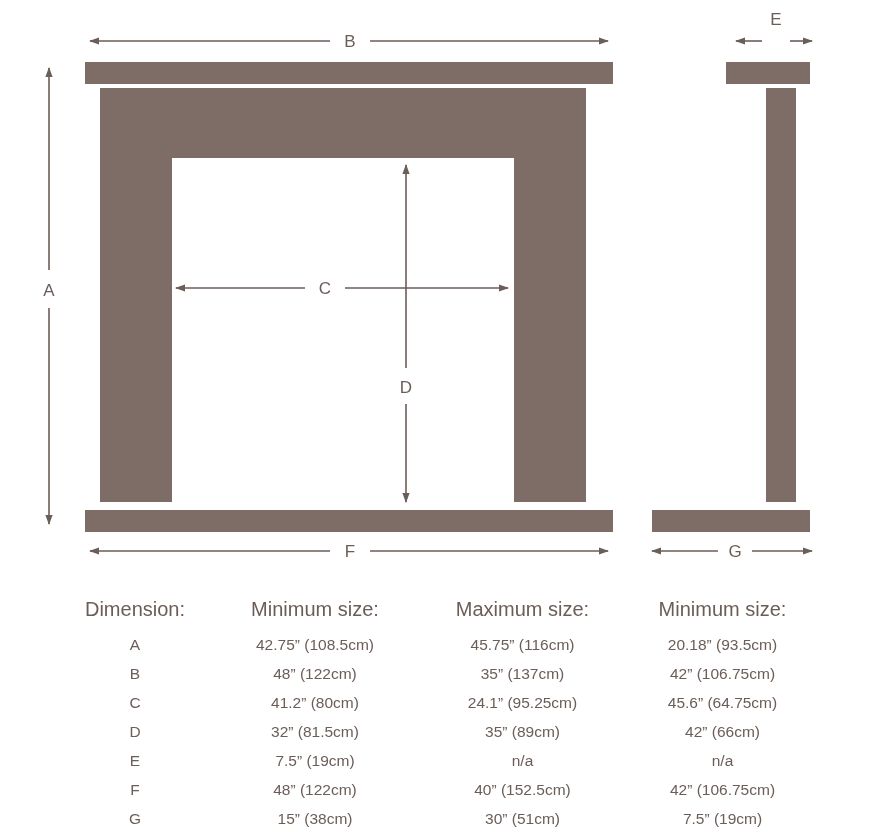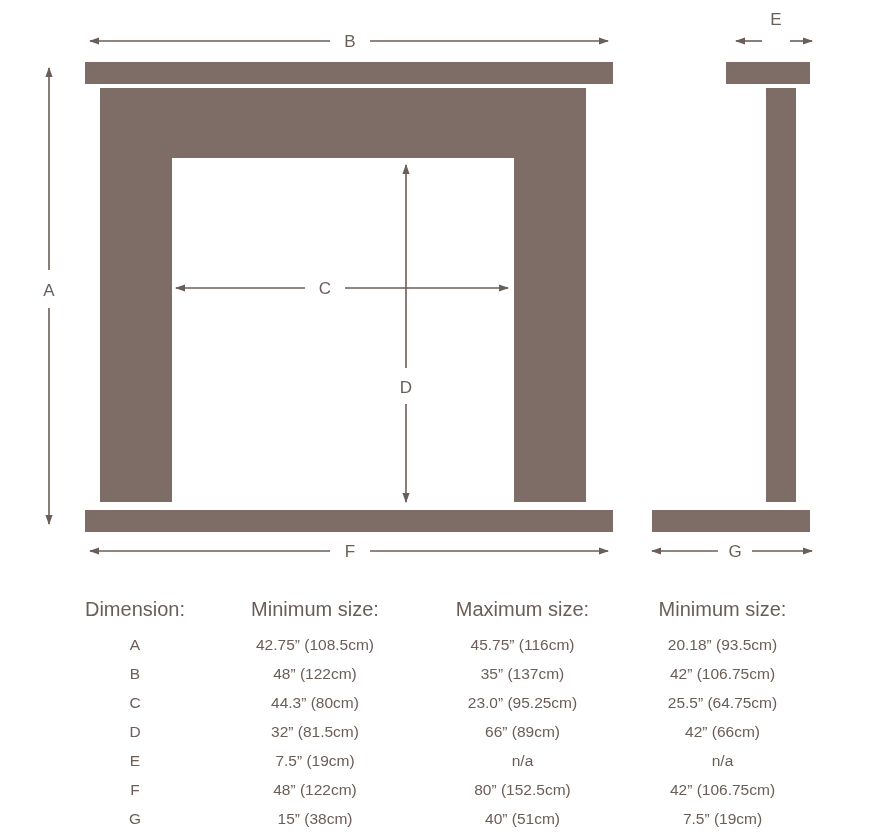--- a/index.html
+++ b/index.html
@@ -142,42 +142,42 @@
       <td>20.18” (93.5cm)</td>
     </tr>
     <tr>
       <td>B</td>
       <td>48” (122cm)</td>
       <td>35” (137cm)</td>
       <td>42” (106.75cm)</td>
     </tr>
     <tr>
       <td>C</td>
-      <td>44.3” (80cm)</td>
-      <td>23.0” (95.25cm)</td>
-      <td>25.5” (64.75cm)</td>
+      <td>41.2” (80cm)</td>
+      <td>24.1” (95.25cm)</td>
+      <td>45.6” (64.75cm)</td>
     </tr>
     <tr>
       <td>D</td>
       <td>32” (81.5cm)</td>
-      <td>66” (89cm)</td>
+      <td>35” (89cm)</td>
       <td>42” (66cm)</td>
     </tr>
     <tr>
       <td>E</td>
       <td>7.5” (19cm)</td>
       <td>n/a</td>
       <td>n/a</td>
     </tr>
     <tr>
       <td>F</td>
       <td>48” (122cm)</td>
-      <td>80” (152.5cm)</td>
+      <td>40” (152.5cm)</td>
       <td>42” (106.75cm)</td>
     </tr>
     <tr>
       <td>G</td>
       <td>15” (38cm)</td>
-      <td>40” (51cm)</td>
+      <td>30” (51cm)</td>
       <td>7.5” (19cm)</td>
     </tr>
   </tbody>
 </table>
 
 </body></html>

